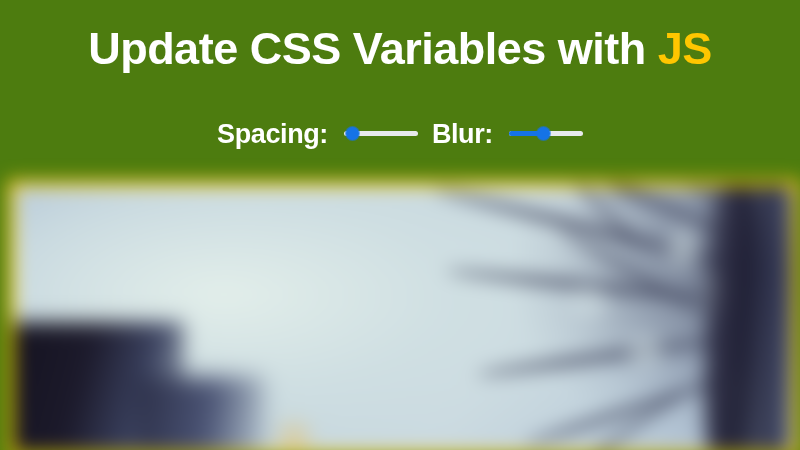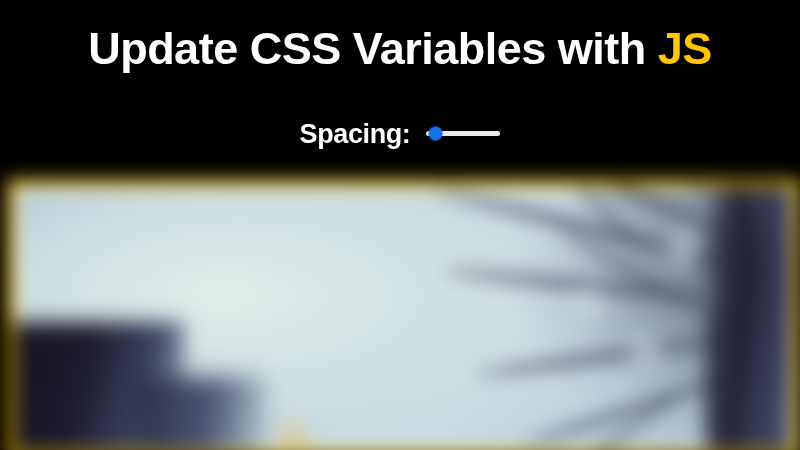--- a/index.html
+++ b/index.html
@@ -220,37 +220,45 @@
   .speck {
     position: absolute;
     background: rgba(210,224,228,0.55);
     border-radius: 50%;
     filter: blur(5px);
   }
 </style>
 </head>
 <body>
 
-<div id="app" style="background: #000000;">
+<div id="app" style="background: #4d7c0f;">
 
   <h1 class="page-title">
     <span>Update CSS Variables with </span><span class="title-accent" style="color: rgb(255, 198, 0);">JS</span>
   </h1>
 
   <div class="controls">
 
     <div class="control-group">
       <span class="control-label">Spacing:</span>
       <div class="slider">
         <div class="track" style="background: rgb(232, 234, 236);"></div>
         <div class="fill" style="width: 0px; background: rgb(21, 115, 230);"></div>
         <div class="thumb" style="left: 2.44px; background: rgb(21, 115, 230);"></div>
       </div>
     </div>
 
+    <div class="control-group">
+      <span class="control-label">Blur:</span>
+      <div class="slider">
+        <div class="track" style="background: rgb(232, 234, 236);"></div>
+        <div class="fill" style="width: 34.04px; background: rgb(21, 115, 230);"></div>
+        <div class="thumb" style="left: 28.06px; background: rgb(21, 115, 230);"></div>
+      </div>
+    </div>
 
 
   </div>
 
   <div class="image-frame" style="border-color: rgb(255, 198, 0); border-width: 6px; filter: blur(9px);">
     <div class="photo">
       <div class="sky"></div>
       <div class="canopy"></div>
 
       <div class="branch" style="right:70px; top:40px; width:330px; height:9px; transform:rotate(22deg);"></div>

